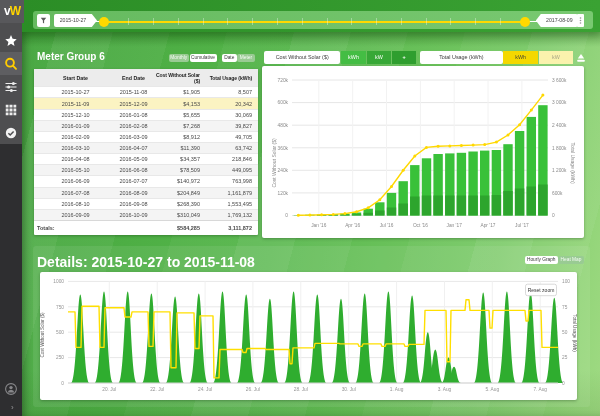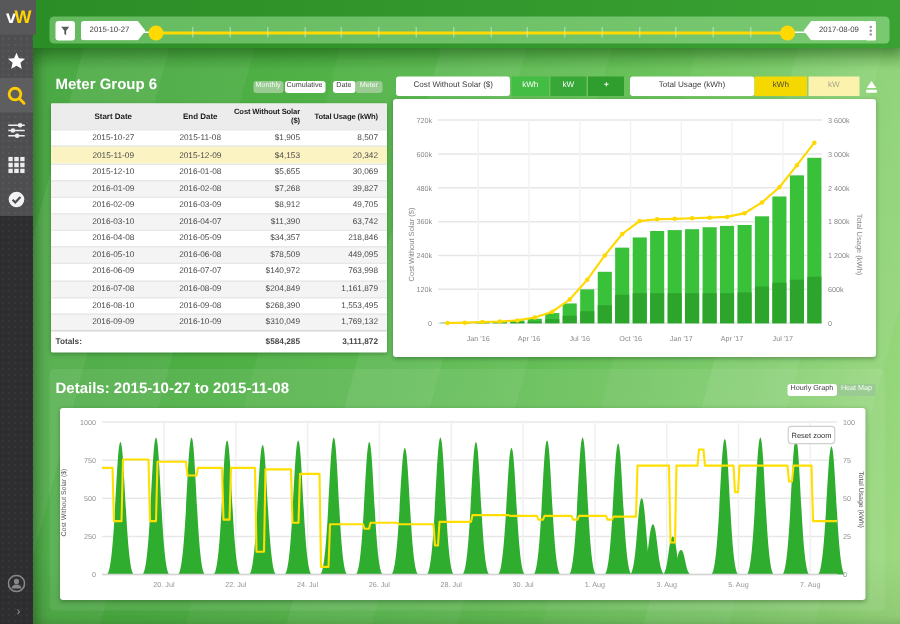--- a/index.html
+++ b/index.html
@@ -42,21 +42,21 @@
   color:#555; font-size:6px; line-height:13px; text-align:center; font-weight:bold; }
 #sline { position:absolute; left:71.1px; top:9.8px; width:421px; height:1.8px; background:#ffd900; }
 .shandle { position:absolute; top:5.7px; width:10px; height:10px; border-radius:50%; background:#ffd900; }
 .stick { position:absolute; top:7.2px; width:1px; height:6.5px; background:rgba(255,255,255,0.35); }
 
 
 .chip { position:absolute; border-radius:2px; font-size:4.8px; text-align:center; white-space:nowrap; }
 .chip.wh { background:#fff; color:#3c3c3c; }
 .chip.lg { background:#99cb93; color:rgba(255,255,255,0.92); }
 #mg-title { position:absolute; left:37px; top:50.5px; color:#fff; font-size:10px; font-weight:bold; }
-#dt-title { position:absolute; left:37px; top:253.5px; color:#fff; font-size:10px; font-weight:bold; }
+#dt-title { position:absolute; left:37px; top:253.5px; color:#fff; font-size:14px; font-weight:bold; }
 
 .cbar { position:absolute; top:51px; height:12.5px; font-size:5.4px; line-height:12.5px; text-align:center; }
 .cbar.white { background:#fff; color:#3c3c3c; border-radius:2px; }
 .gbtn { color:#fff; }
 
 
 #tablebox { position:absolute; left:34px; top:69px; width:224px; background:#fff;
   box-shadow:0 1px 3px rgba(0,30,0,0.3); font-size:5.5px; color:#484848; border-radius:1px; }
 #thead { height:17.3px; background:#ececec; font-weight:bold; color:#1c1c1c; display:flex; align-items:center; }
 .tr { height:11.15px; display:flex; align-items:center; border-top:0.5px solid #e8e8e8; }

